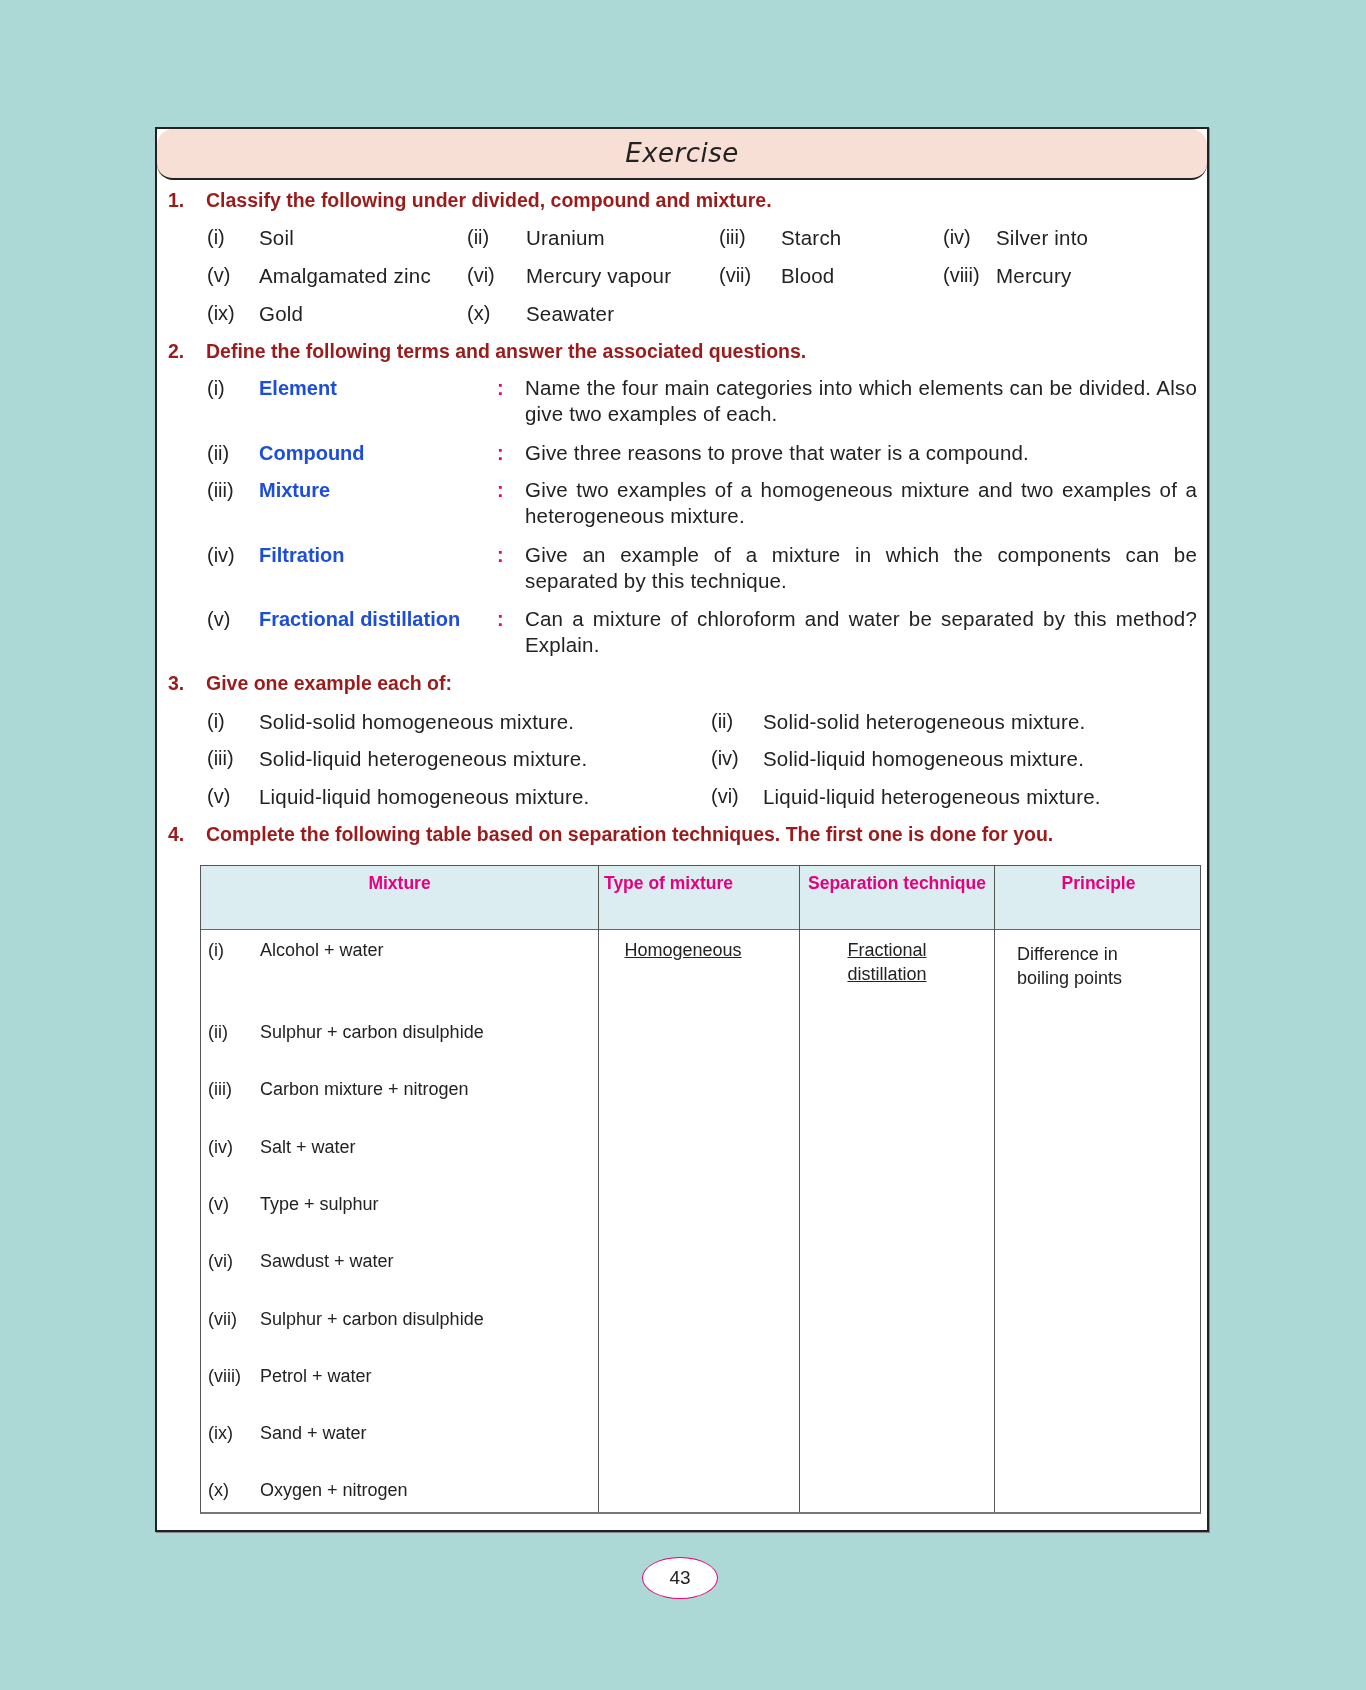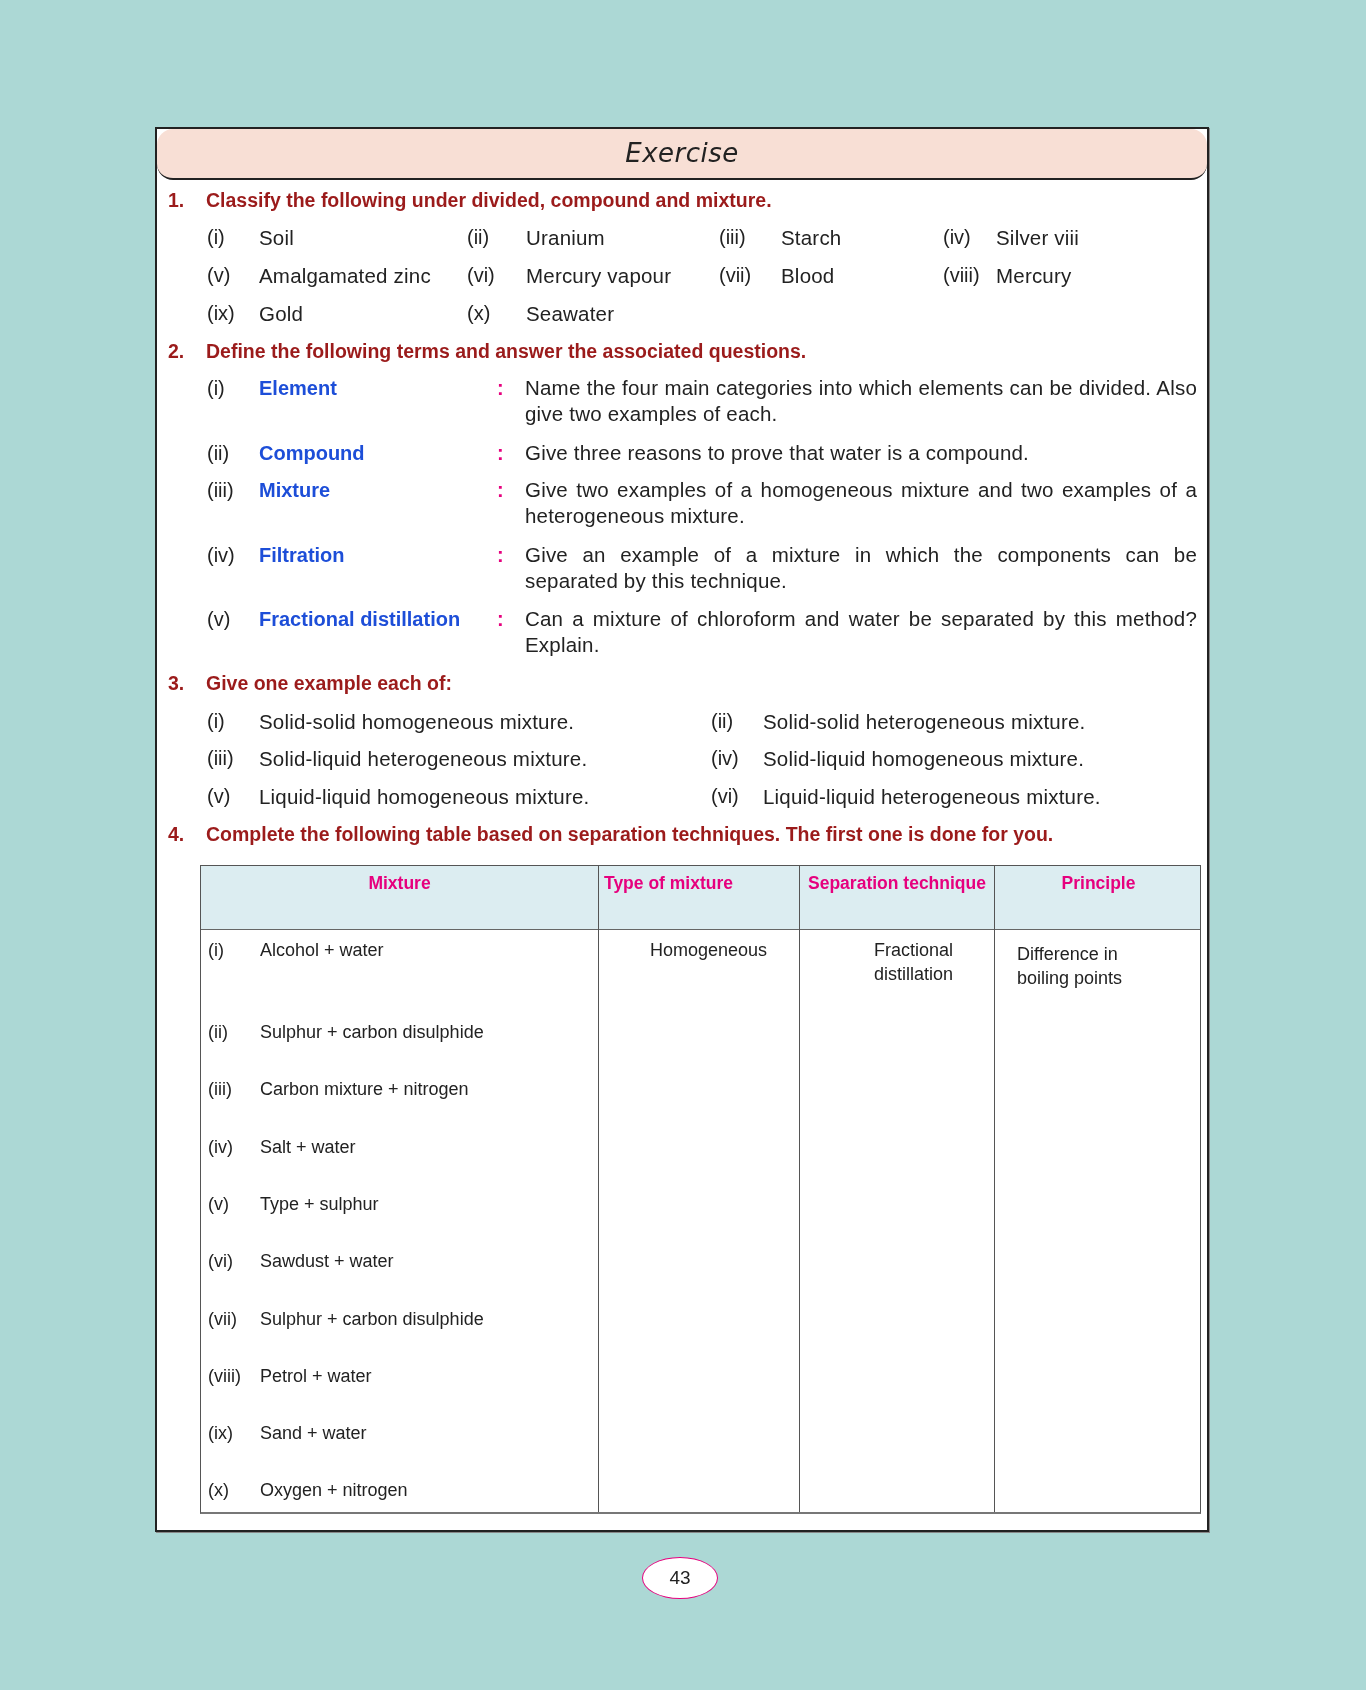--- a/index.html
+++ b/index.html
@@ -61,21 +61,21 @@
     position: absolute; left: 0; top: 0; right: 0; height: 63px;
     background: #dcedf1;
     border-bottom: 1px solid #666;
   }
   .vline { position: absolute; top: 0; bottom: 0; width: 1px; background: #555; }
   .th {
     position: absolute; top: 6px; font-weight: bold; color: #e6007e;
     font-size: 17.5px; line-height: 23px; text-align: center;
   }
   .td { position: absolute; font-size: 18px; color: #222; line-height: 24px; }
-  .td-center { text-align: right; }
+  .td-center { text-align: center; text-decoration: underline; }
 
   .page-num {
     position: absolute; left: 642px; top: 1557px;
     width: 74px; height: 40px;
     border: 1.5px solid #e6007e;
     border-radius: 50%;
     background: #fff;
     text-align: center; line-height: 40px;
     font-size: 19px; color: #222;
   }
@@ -93,21 +93,21 @@
       <span class="abs qnum" style="left:11px;top:60px">1.</span>
       <span class="abs qtext" style="left:49px;top:60px">Classify the following under divided, compound and mixture.</span>
 
       <span class="abs roman" style="left:50px;top:97px">(i)</span>
       <span class="abs item" style="left:102px;top:97px">Soil</span>
       <span class="abs roman" style="left:310px;top:97px">(ii)</span>
       <span class="abs item" style="left:369px;top:97px">Uranium</span>
       <span class="abs roman" style="left:562px;top:97px">(iii)</span>
       <span class="abs item" style="left:624px;top:97px">Starch</span>
       <span class="abs roman" style="left:786px;top:97px">(iv)</span>
-      <span class="abs item" style="left:839px;top:97px">Silver viii</span>
+      <span class="abs item" style="left:839px;top:97px">Silver into</span>
 
       <span class="abs roman" style="left:50px;top:135px">(v)</span>
       <span class="abs item" style="left:102px;top:135px">Amalgamated zinc</span>
       <span class="abs roman" style="left:310px;top:135px">(vi)</span>
       <span class="abs item" style="left:369px;top:135px">Mercury vapour</span>
       <span class="abs roman" style="left:562px;top:135px">(vii)</span>
       <span class="abs item" style="left:624px;top:135px">Blood</span>
       <span class="abs roman" style="left:786px;top:135px">(viii)</span>
       <span class="abs item" style="left:839px;top:135px">Mercury</span>
 

